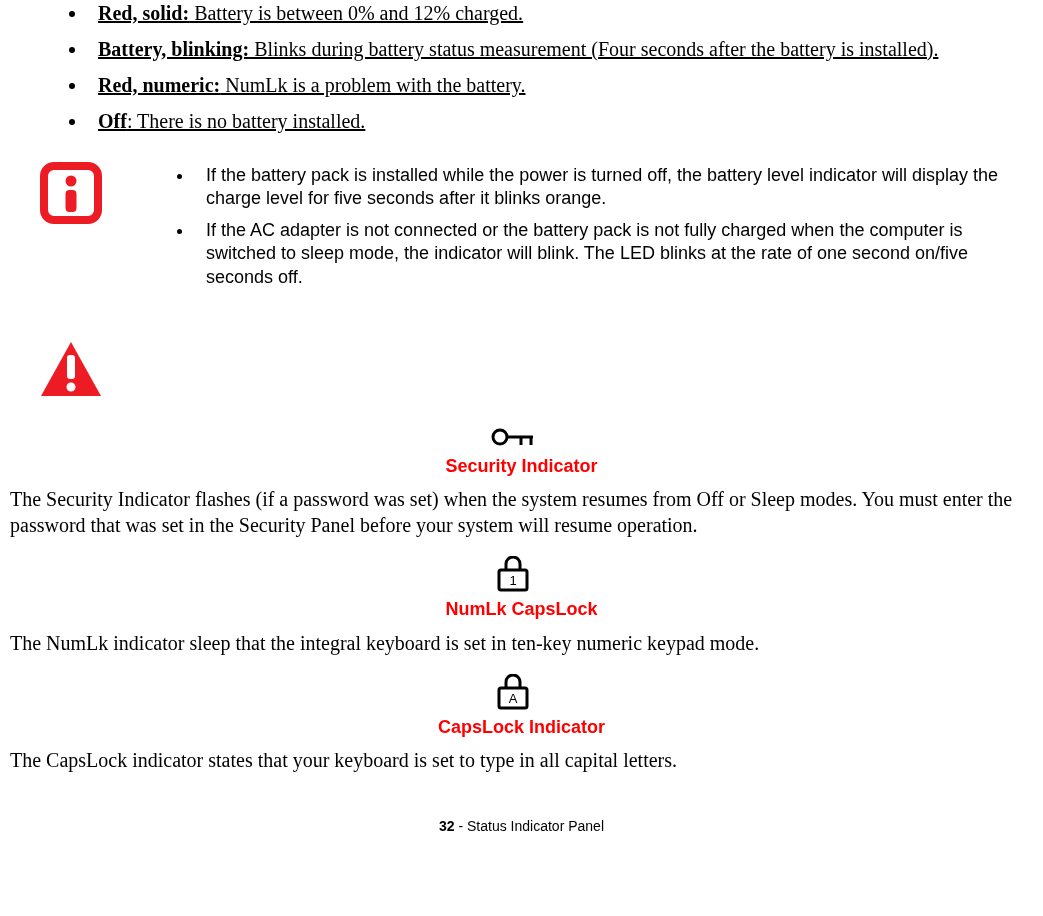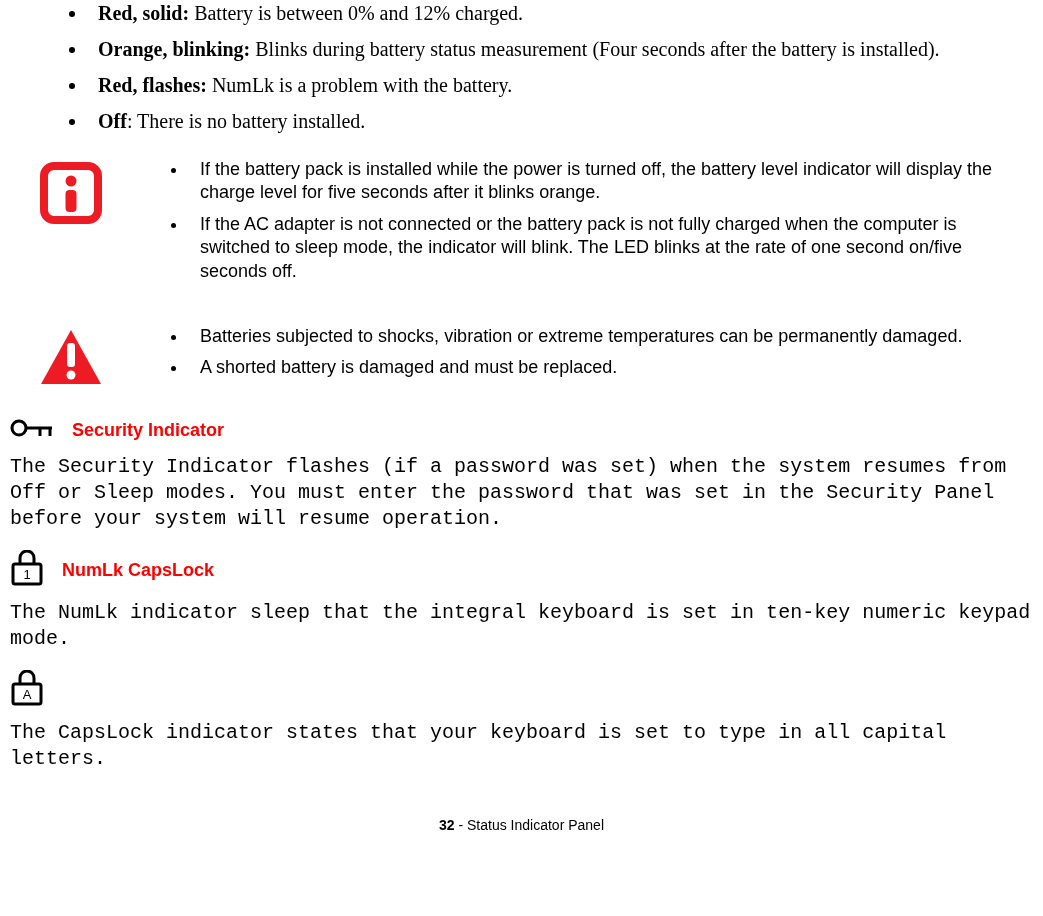--- a/index.html
+++ b/index.html
@@ -12,88 +12,89 @@
       color: #000;
     }
     ul.outer {
       list-style: disc;
       padding-left: 78px;
       margin: 0 0 18px 0;
     }
     ul.outer > li {
       margin-bottom: 10px;
       padding-left: 10px;
+      text-decoration: underline;
     }
     ul.outer > li .term {
       font-weight: bold;
     }
     .callout {
       display: flex;
       align-items: flex-start;
       padding-left: 30px;
       margin-bottom: 22px;
     }
     .callout-icon {
       flex: 0 0 auto;
       margin-right: 45px;
       margin-top: 10px;
     }
     .callout ul.inner {
       list-style: disc;
       padding-left: 35px;
-      margin: 6px;
+      margin: 12px;
       font-family: Arial, Helvetica, sans-serif;
       font-size: 18px;
     }
     .callout ul.inner > li {
       margin-bottom: 8px;
       padding-left: 12px;
     }
     .section-header {
       display: flex;
       align-items: center;
       margin: 18px 0 8px 0;
+      flex-direction: column;
     }
     .section-header .icon-box {
       flex: 0 0 auto;
       margin-right: 18px;
     }
     .section-header .title {
       font-family: Arial, Helvetica, sans-serif;
       font-weight: bold;
       font-size: 18px;
       color: #ff0000;
     }
     .section-body {
       margin: 0 0 18px 0;
-      font-family: Liberation Mono, monospace;
     }
     .footer {
       text-align: center;
       font-family: Arial, Helvetica, sans-serif;
       font-size: 14px;
       margin-top: 44px;
       margin-bottom: 10px;
     }
     .footer .pagenum {
       font-weight: bold;
     }
   </style>
 </head>
 <body>
 
 <ul class="outer">
   <li>
     <span class="term">Red, solid:</span><span> Battery is between 0% and 12% charged.</span>
   </li>
   <li>
-    <span class="term">Orange, blinking:</span><span> Blinks during battery status measurement (Four seconds after the battery is installed).</span>
+    <span class="term">Battery, blinking:</span><span> Blinks during battery status measurement (Four seconds after the battery is installed).</span>
   </li>
   <li>
-    <span class="term">Red, flashes:</span><span> NumLk is a problem with the battery.</span>
+    <span class="term">Red, numeric:</span><span> NumLk is a problem with the battery.</span>
   </li>
   <li>
     <span class="term">Off</span><span>: There is no battery installed.</span>
   </li>
 </ul>
 
 <div class="callout">
   <div class="callout-icon">
     <svg width="62" height="62" viewBox="0 0 62 62">
       <rect x="4" y="4" width="54" height="54" rx="10" ry="10" fill="none" stroke="#ed1c24" stroke-width="8"></rect>
@@ -108,24 +109,20 @@
 </div>
 
 <div class="callout">
   <div class="callout-icon">
     <svg width="62" height="56" viewBox="0 0 62 56">
       <polygon points="31,1 61,55 1,55" fill="#ed1c24"></polygon>
       <rect x="27" y="14" width="8" height="24" rx="3" fill="#fff"></rect>
       <circle cx="31" cy="46" r="4.5" fill="#fff"></circle>
     </svg>
   </div>
-  <ul class="inner">
-    <li>Batteries subjected to shocks, vibration or extreme temperatures can be permanently damaged.</li>
-    <li>A shorted battery is damaged and must be replaced.</li>
-  </ul>
 </div>
 
 <div class="section-header">
   <div class="icon-box">
     <svg width="44" height="24" viewBox="0 0 44 24">
       <circle cx="9" cy="12" r="7" fill="none" stroke="#000" stroke-width="3"></circle>
       <line x1="16" y1="12" x2="42" y2="12" stroke="#000" stroke-width="3"></line>
       <line x1="30" y1="12" x2="30" y2="20" stroke="#000" stroke-width="3"></line>
       <line x1="40" y1="12" x2="40" y2="20" stroke="#000" stroke-width="3"></line>
     </svg>
@@ -147,18 +144,19 @@
 <p class="section-body">The NumLk indicator sleep that the integral keyboard is set in ten-key numeric keypad mode.</p>
 
 <div class="section-header">
   <div class="icon-box">
     <svg width="34" height="36" viewBox="0 0 34 36">
       <path d="M10 14 V8 a7 7 0 0 1 14 0 V14" fill="none" stroke="#000" stroke-width="3"></path>
       <rect x="3" y="14" width="28" height="20" rx="2" fill="none" stroke="#000" stroke-width="3"></rect>
       <text x="17" y="29" text-anchor="middle" font-family="Arial" font-size="13" fill="#000">A</text>
     </svg>
   </div>
+  <div class="title">CapsLock Indicator</div>
 </div>
 <p class="section-body">The CapsLock indicator states that your keyboard is set to type in all capital letters.</p>
 
 <div class="footer">
   <span class="pagenum">32</span><span> - </span><span>Status Indicator Panel</span>
 </div>
 
 </body></html>

